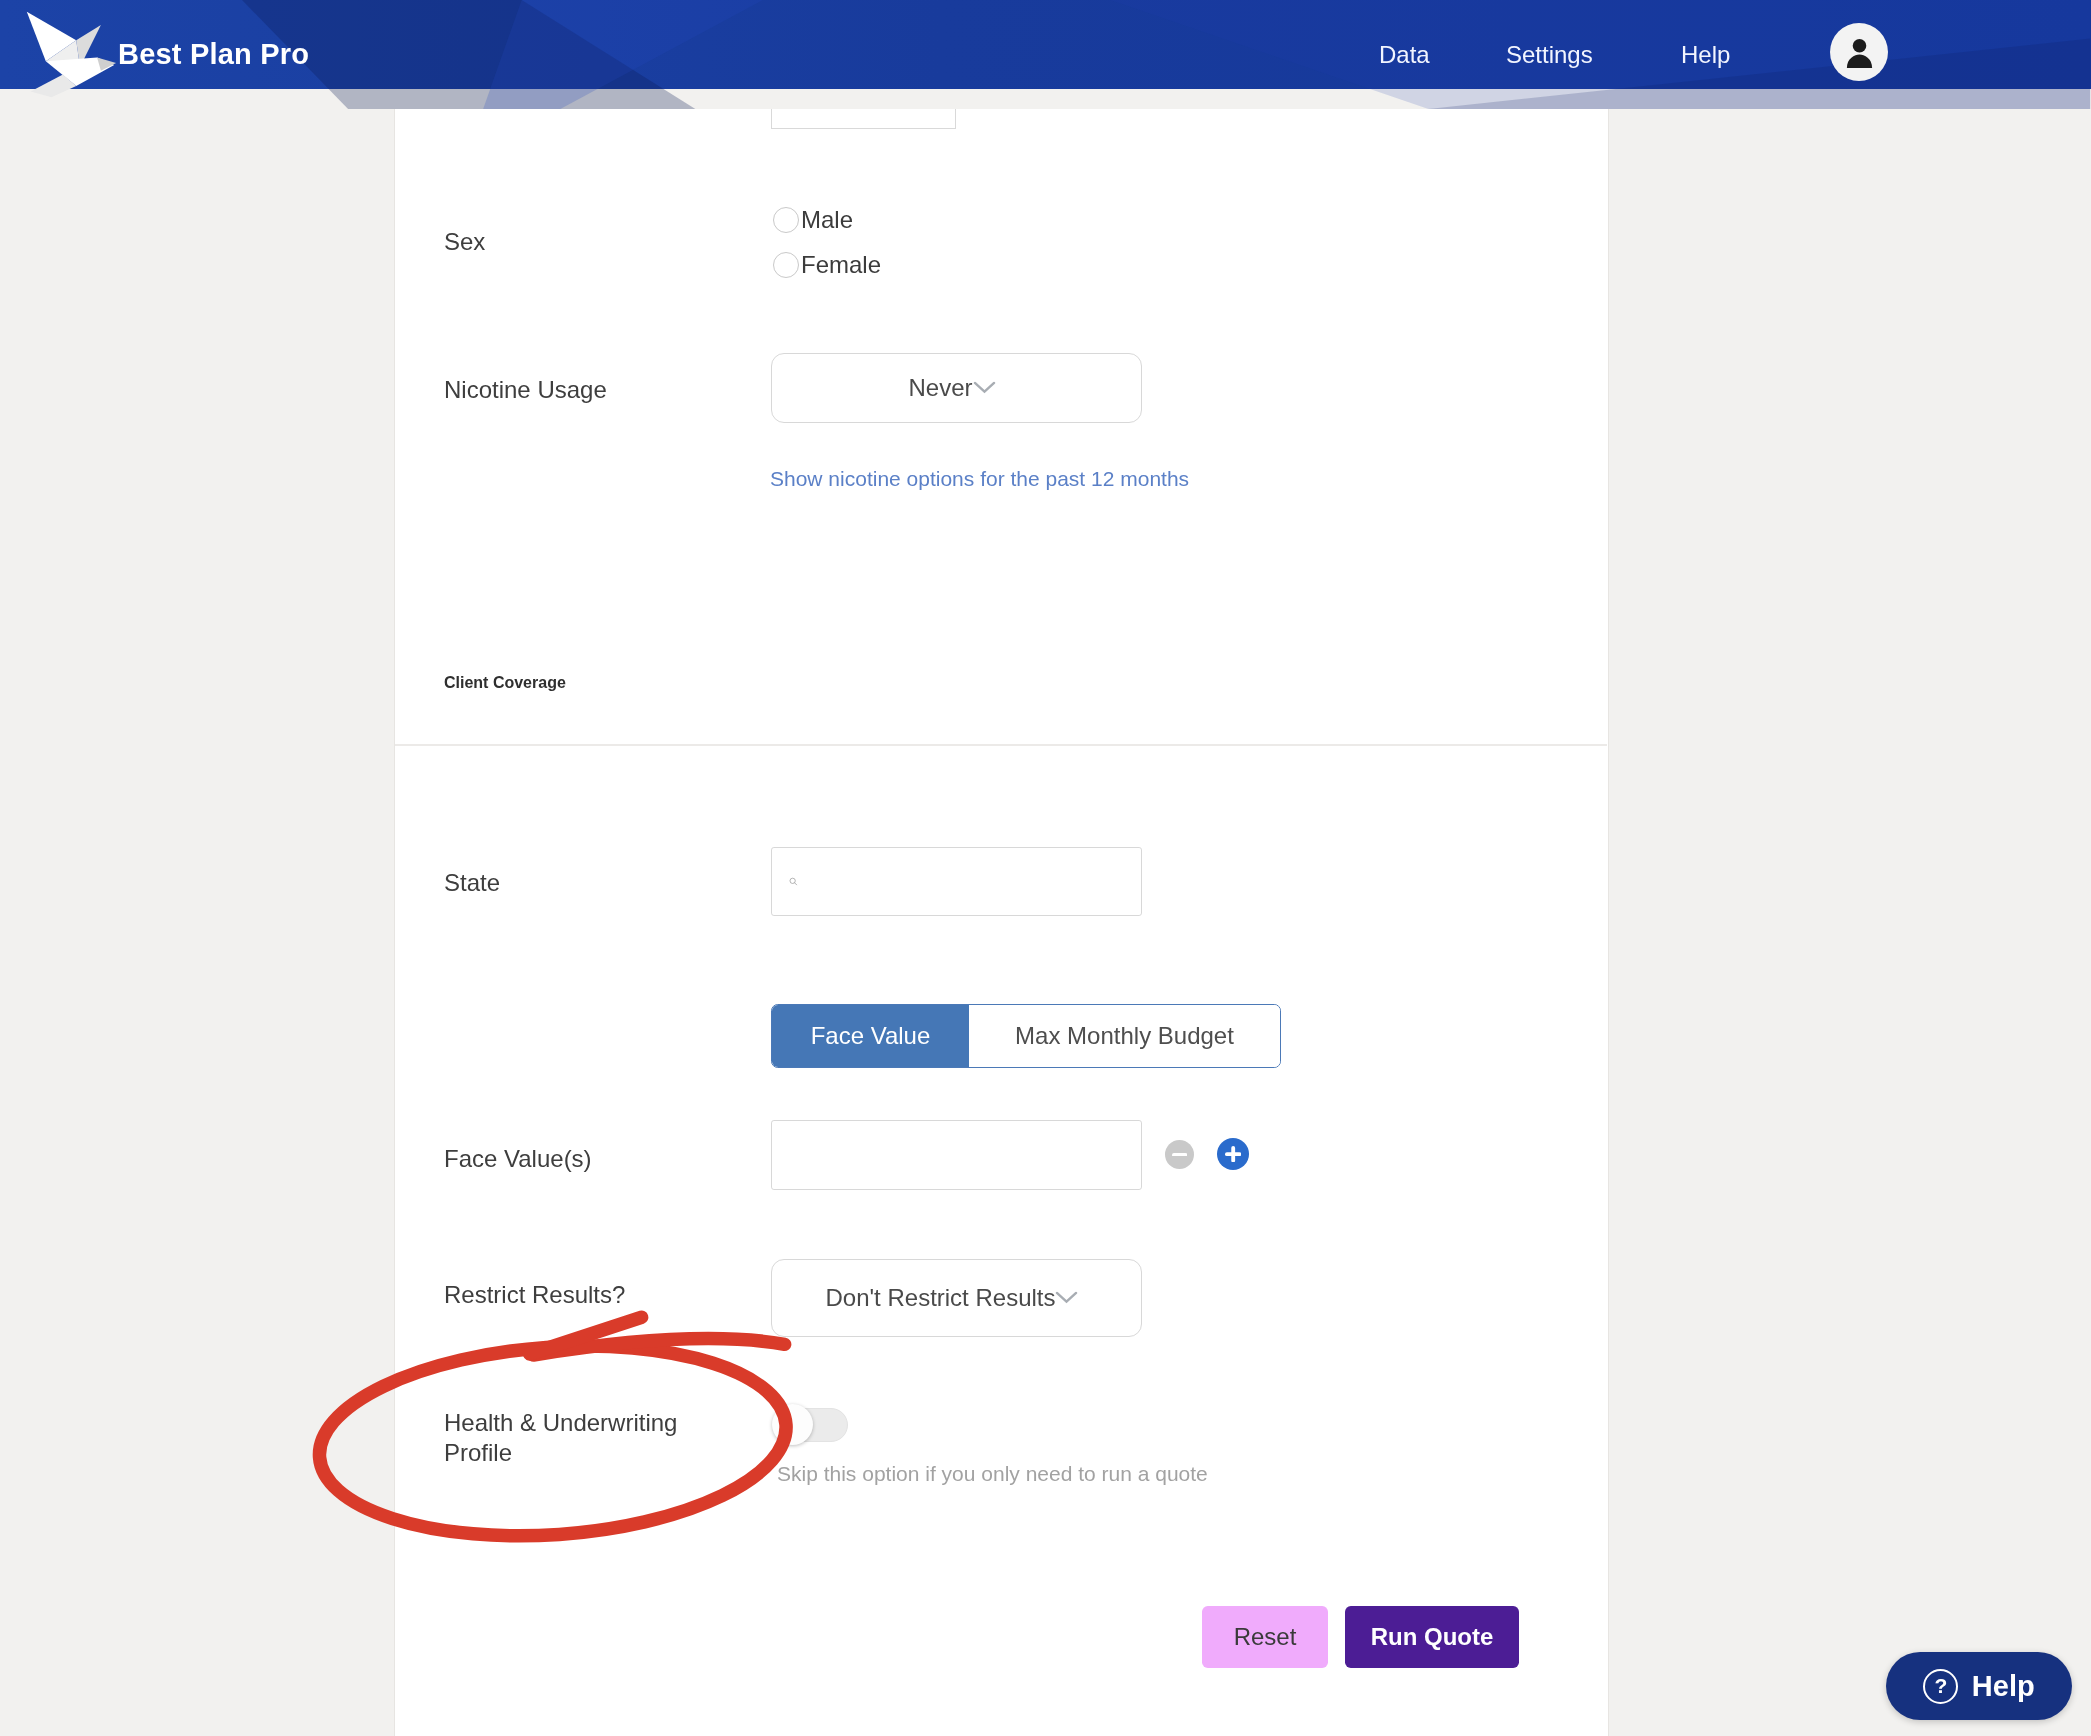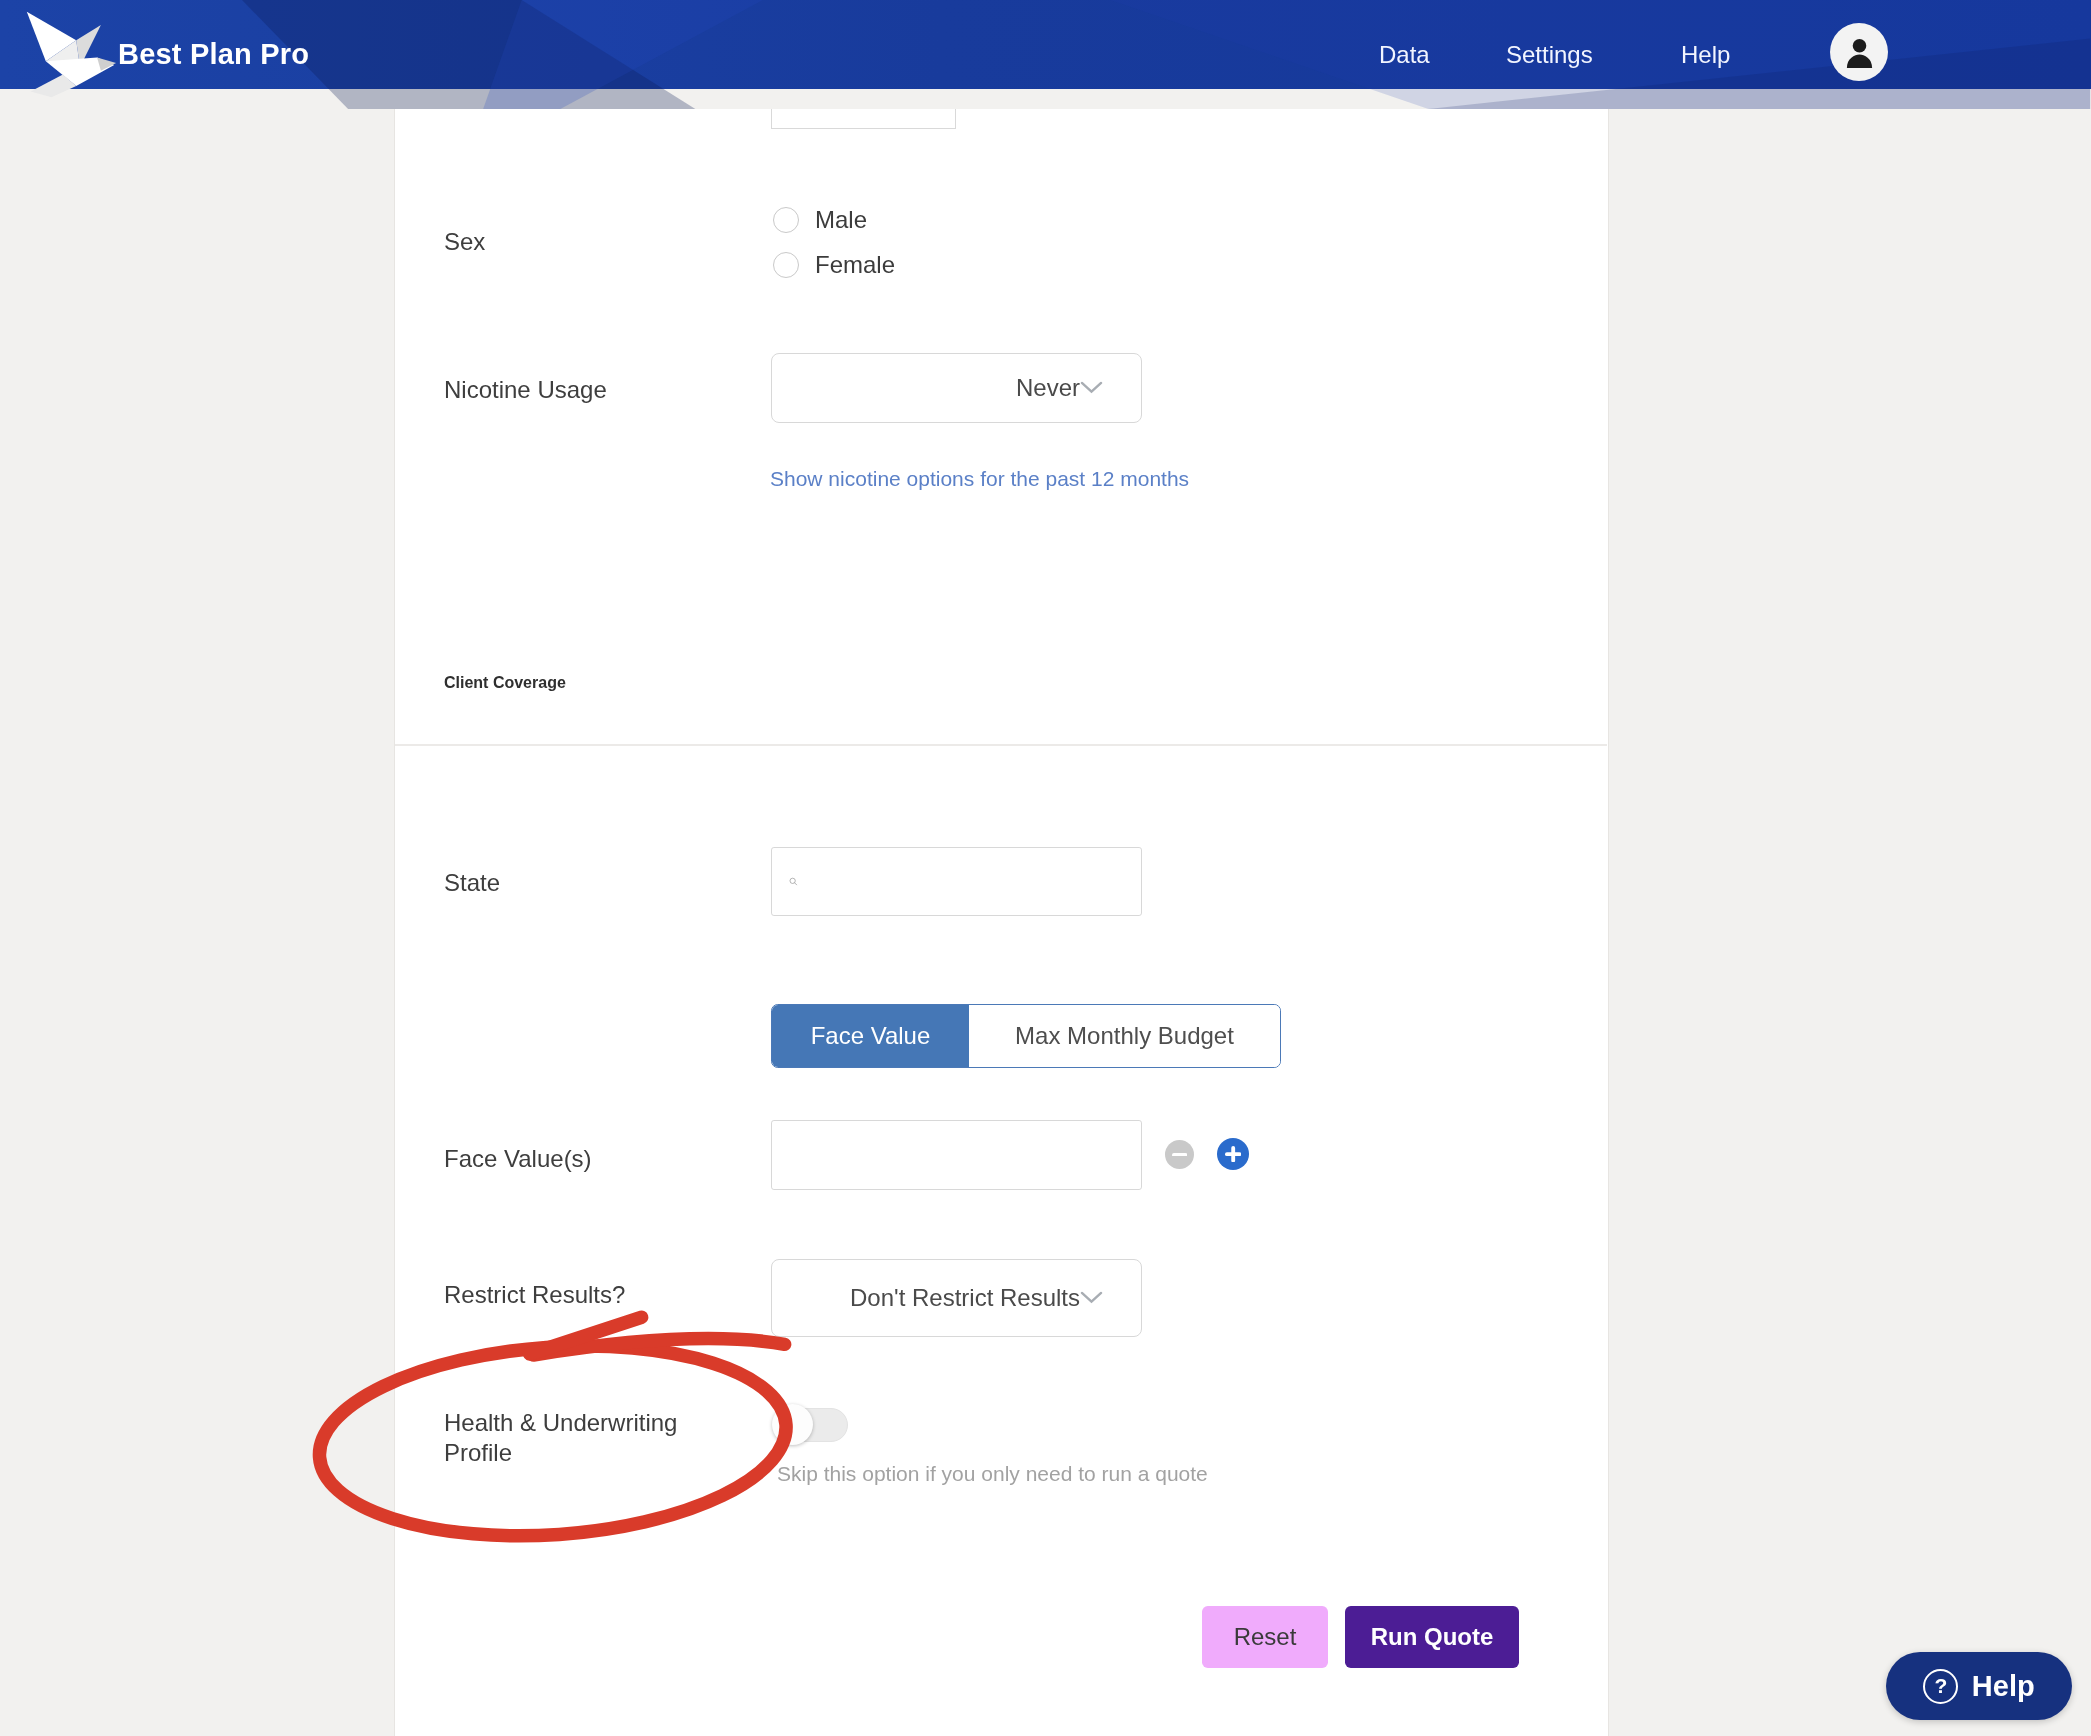--- a/index.html
+++ b/index.html
@@ -37,31 +37,31 @@
   .divider{left:395px;top:744px;width:1212px;height:1.9px;background:#eceae8;}
 
   
   .flabel{color:#3e3e3e;font-size:24px;line-height:30px;}
   .heading{color:#2f2f2f;font-size:16px;font-weight:bold;}
   .inputbox{
     background:#fff;border:1.9px solid #d8d8d8;border-radius:2.9px;box-sizing:border-box;
     font-size:24px;color:#4a4a4a;font-family:"Liberation Sans",sans-serif;
   }
   .selectbox{
-    background:#fff;border:1.9px solid #d8d8d8;border-radius:8px;box-sizing:border-box;
-    display:flex;align-items:center;justify-content:flex-end;
+    background:#fff;border:1.9px solid #d8d8d8;border-radius:13px;box-sizing:border-box;
+    display:flex;align-items:center;justify-content:center;
     padding:0 38px 0 29px;font-size:24px;color:#4a4a4a;cursor:pointer;
   }
   .partial-input{
     left:771px;top:109px;width:185px;height:20px;background:#fff;
     border:1.9px solid #d9d9d9;border-top:none;box-sizing:border-box;
   }
 
   
-  .radio-row{display:flex;align-items:center;gap:16px;cursor:pointer;}
+  .radio-row{display:flex;align-items:center;gap:2px;cursor:pointer;}
   .radio-circle{width:26px;height:26px;border-radius:50%;border:1.9px solid #c9c9c9;background:#fff;box-sizing:border-box;}
   .radio-label{color:#3c3c3c;font-size:24px;}
 
   
   .text-link{color:#5b80c7;font-size:21px;cursor:pointer;}
 
   
   .segmented{left:771px;top:1004px;width:510px;height:64px;display:flex;
     border:1.9px solid #4b79b7;border-radius:6.8px;overflow:hidden;box-sizing:border-box;background:#fff;}
   .seg-active{width:197px;background:#4577b6;color:#ffffff;font-size:24px;

